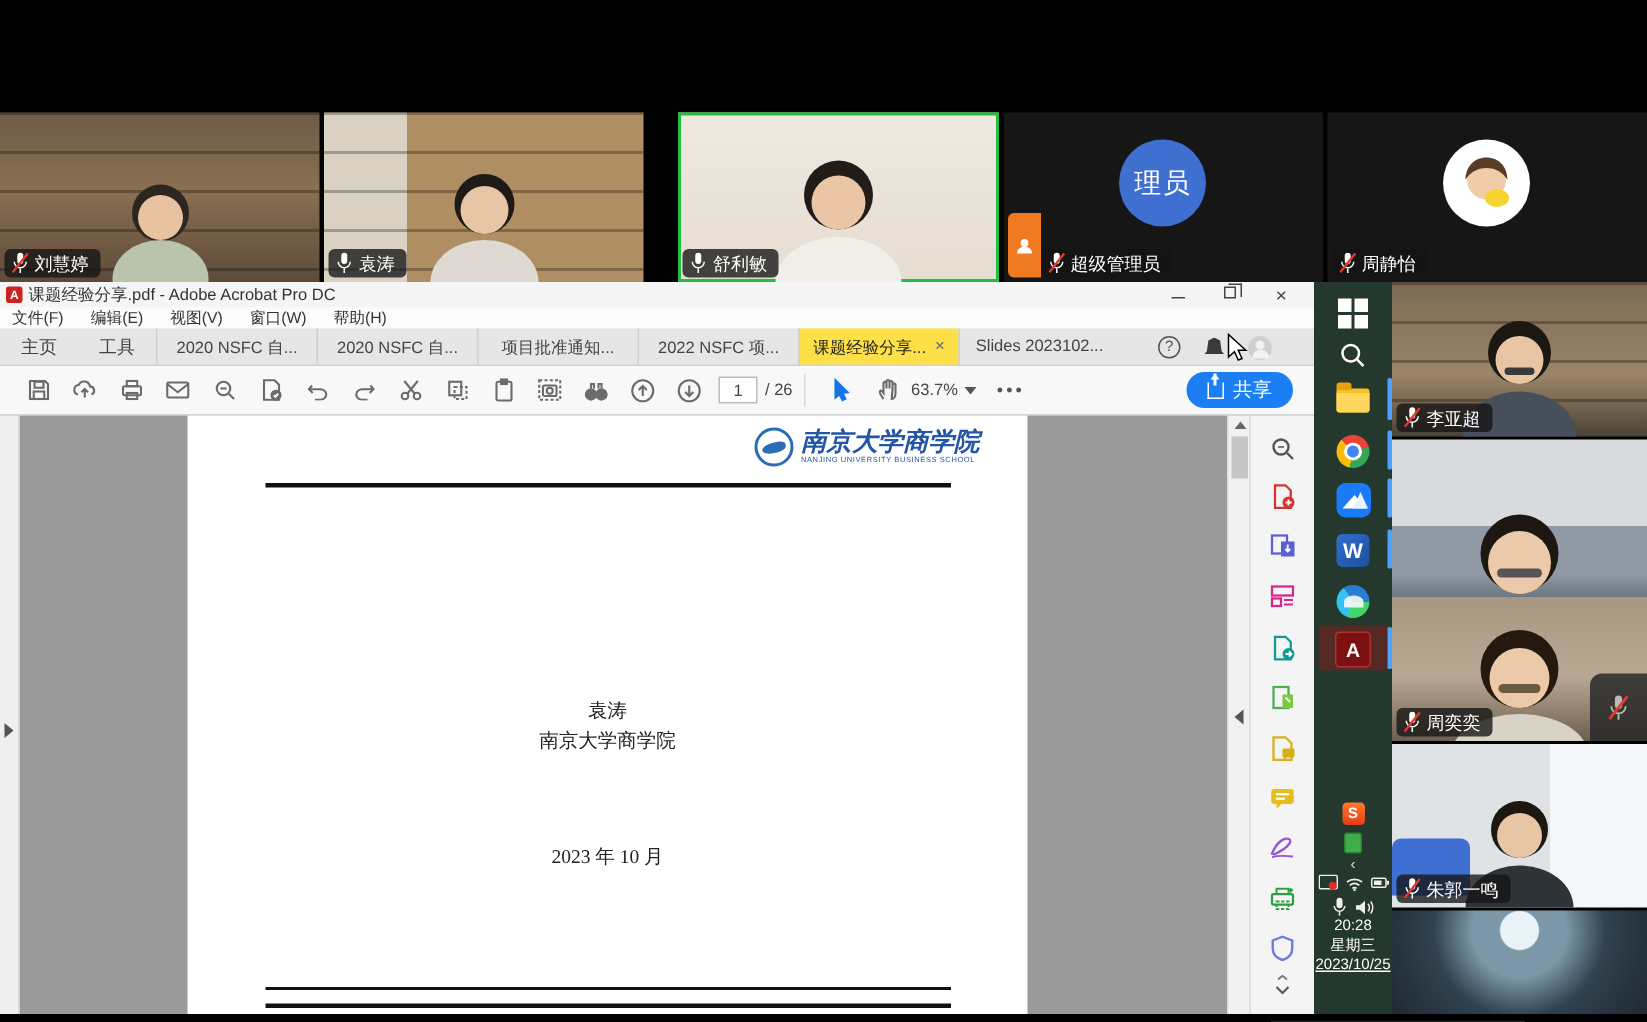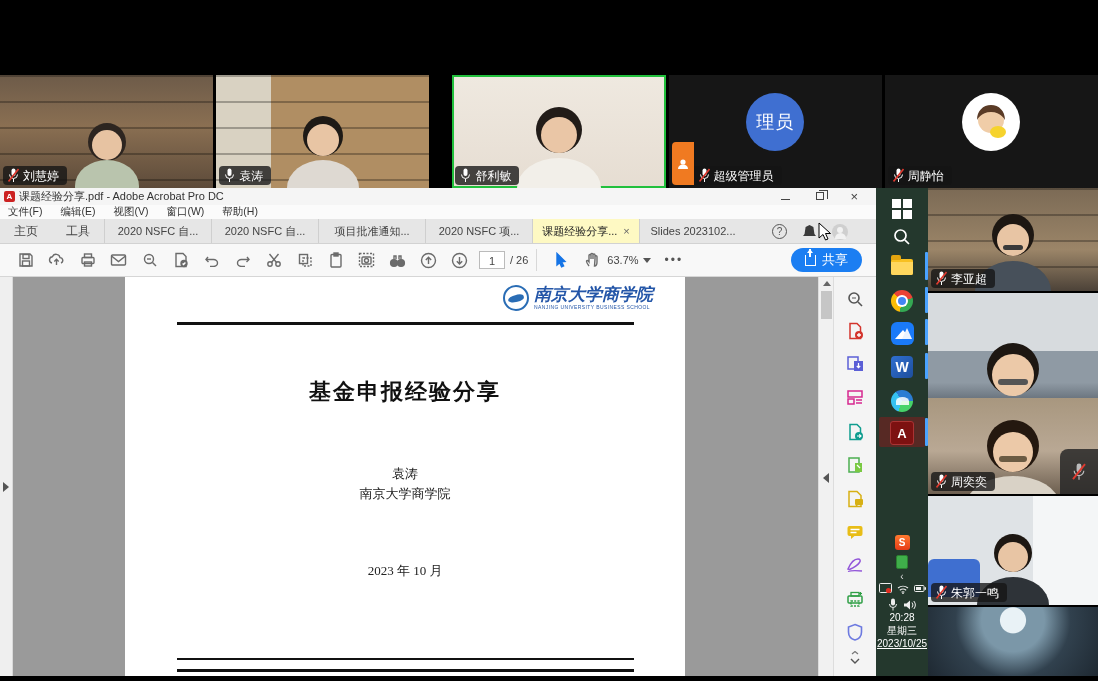--- a/index.html
+++ b/index.html
@@ -79,21 +79,21 @@
   .titlebar .appic { width:11px; height:11px; background:#c22; border-radius:2px; margin-right:4px; color:#fff; font-size:8px; line-height:11px; text-align:center; font-weight:bold; }
   .winctl { position:absolute; right:18px; top:0; height:17px; display:flex; gap:26px; align-items:center; }
   .winctl span { color:#444; font-size:11px; line-height:11px; }
   .ctl-min { display:inline-block; width:9px; height:1.5px; background:#444; }
   .ctl-rest { display:inline-block; width:8px; height:8px; border:1.2px solid #444; position:relative; }
   .ctl-rest:before { content:""; position:absolute; left:2px; top:-3px; width:8px; height:8px; border:1.2px solid #444; border-bottom:none; border-left:none; }
   .menubar { height:14px; background:#fbfbfb; display:flex; gap:18px; padding-left:8px; align-items:center; font-size:10.5px; color:#333; }
   .tabbar { height:25px; background:#e6e6e6; display:flex; align-items:stretch; font-size:11px; color:#444; border-bottom:1px solid #d2d2d2; position:relative; }
   .navtab { padding:0 14px; display:flex; align-items:center; font-size:12px; }
   .doctab { width:107px; display:flex; align-items:center; justify-content:center; border-left:1px solid #cfcfcf; padding:0 6px; white-space:nowrap; overflow:hidden; }
-  .doctab.active { background:#fef9c3; color:#222; }
+  .doctab.active { background:#fde047; color:#222; }
   .doctab .x { margin-left:6px; color:#666; }
   .tab-right { position:absolute; right:28px; top:0; height:25px; display:flex; align-items:center; gap:16px; }
   .circ { width:15px; height:15px; border:1.2px solid #555; border-radius:50%; color:#555; font-size:10px; display:flex; align-items:center; justify-content:center; }
   .bell { width:13px; height:13px; background:#3a3a3a; clip-path:polygon(50% 0,80% 15%,88% 70%,100% 85%,0 85%,12% 70%,20% 15%); }
   .acct { width:16px; height:16px; border-radius:50%; background:#cfcfcf; position:relative; }
   .acct:before { content:""; position:absolute; left:5px; top:3px; width:6px; height:6px; border-radius:50%; background:#f2f2f2; }
   .acct:after { content:""; position:absolute; left:2.5px; top:9px; width:11px; height:6px; border-radius:6px 6px 0 0; background:#f2f2f2; }
   .toolbar { height:33px; background:#f8f8f8; border-bottom:1px solid #d6d6d6; display:flex; align-items:center; padding-left:10px; gap:0; position:relative; }
   .tbtn { width:31px; height:26px; display:flex; align-items:center; justify-content:center; }
   .tbtn svg { stroke:#6b6b6b; fill:none; stroke-width:1.4; }
@@ -260,21 +260,21 @@
       <span>窗口(W)</span>
       <span>帮助(H)</span>
     </div>
 
     <div class="tabbar">
       <div class="navtab">主页</div>
       <div class="navtab">工具</div>
       <div class="doctab">2020 NSFC 自...</div>
       <div class="doctab">2020 NSFC 自...</div>
       <div class="doctab">项目批准通知...</div>
-      <div class="doctab">2020 NSFC 项...</div>
+      <div class="doctab">2022 NSFC 项...</div>
       <div class="doctab active">
         <span>课题经验分享...</span>
         <span class="x">×</span>
       </div>
       <div class="doctab">Slides 2023102...</div>
       <div class="tab-right">
         <span class="circ">?</span>
         <span class="bell"></span>
         <span class="acct"></span>
       </div>
@@ -411,21 +411,20 @@
 
       <div class="page">
         <div class="pdf-logo">
           <span class="seal"></span>
           <span>
             <div class="logo-txt">南京大学商学院</div>
             <div class="logo-cap">NANJING UNIVERSITY BUSINESS SCHOOL</div>
           </span>
         </div>
         <div class="rule" style="top:45px;height:3px;"></div>
-        <div class="pdf-title">基金申报经验分享</div>
         <div class="pdf-line" style="top:188px;">袁涛</div>
         <div class="pdf-line" style="top:208px;">南京大学商学院</div>
         <div class="pdf-line" style="top:285px;">2023 年 10 月</div>
         <div class="rule" style="top:381px;height:1.5px;"></div>
         <div class="rule" style="top:392px;height:3px;"></div>
       </div>
 
       <div class="scrollbar">
         <i class="sb-up"></i>
         <div class="sb-thumb"></div>

